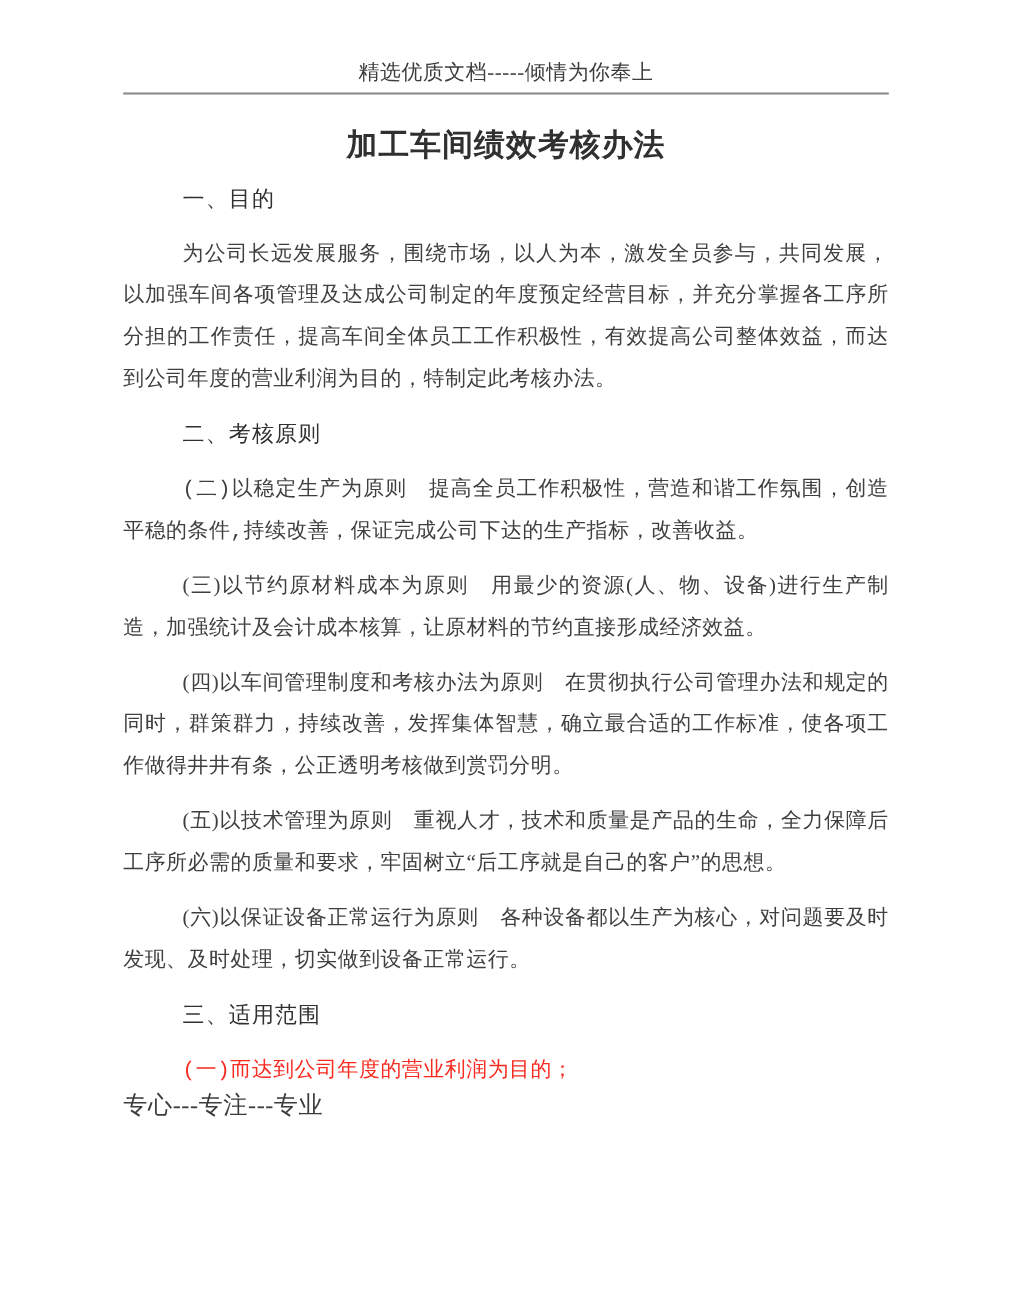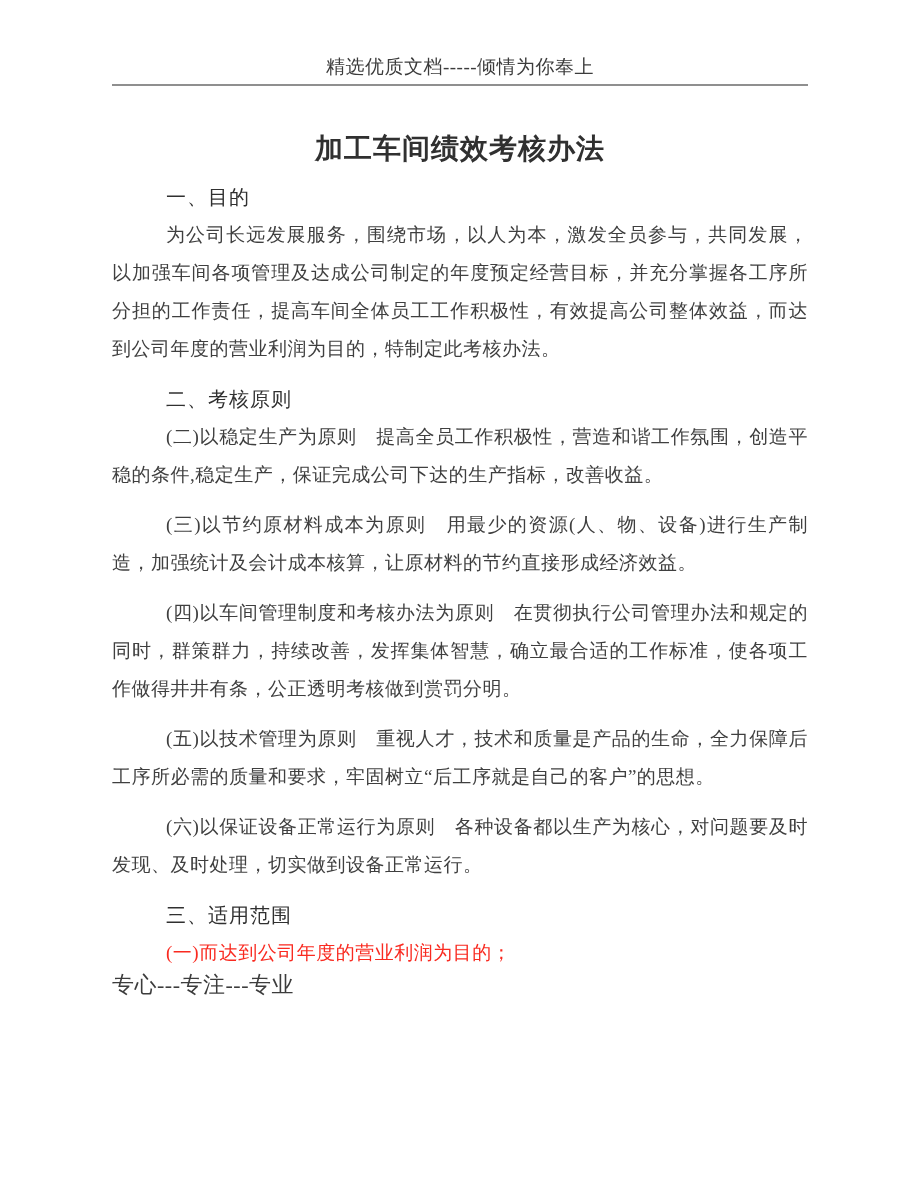--- a/index.html
+++ b/index.html
@@ -24,21 +24,21 @@
     line-height: 26px;
     color: #3c3c3c;
     letter-spacing: 0.5px;
   }
   .header-rule {
     margin-top: 4px;
     height: 0;
     border-top: 2px solid #8f8f8f;
   }
   .doc-title {
-    margin: 46px 0 0 0;
+    margin: 30px 0 0 0;
     text-align: center;
     font-size: 28px;
     line-height: 34px;
     font-weight: bold;
     color: #303030;
     letter-spacing: 1px;
   }
   .section-heading {
     margin: 16px 0 0 0;
     font-size: 20px;
@@ -50,21 +50,21 @@
   }
   .doc-paragraph {
     margin: 12px 0 0 0;
     font-size: 19px;
     line-height: 38px;
     text-align: justify;
     text-indent: 54px;
     letter-spacing: 0.5px;
     color: #3f3f3f;
   }
-  .section-heading + .doc-paragraph { margin-top: 4px; }
+  .section-heading + .doc-paragraph { margin-top: 16px; font-family: Liberation Mono, monospace; }
   .doc-footer {
     font-size: 22px;
     line-height: 26px;
     color: #3c3c3c;
     letter-spacing: 0.5px;
   }
 </style>
 </head>
 <body>
 
@@ -74,21 +74,21 @@
 
   <div class="header-rule"></div>
 
   <h1 class="doc-title">加工车间绩效考核办法</h1>
 
   <main>
 
   <h2 class="section-heading">一、目的</h2>
       <p class="doc-paragraph">为公司长远发展服务，围绕市场，以人为本，激发全员参与，共同发展，以加强车间各项管理及达成公司制定的年度预定经营目标，并充分掌握各工序所分担的工作责任，提高车间全体员工工作积极性，有效提高公司整体效益，而达到公司年度的营业利润为目的，特制定此考核办法。</p>
       <h2 class="section-heading">二、考核原则</h2>
-      <p class="doc-paragraph">(二)以稳定生产为原则　提高全员工作积极性，营造和谐工作氛围，创造平稳的条件,稳定生产，保证完成公司下达的生产指标，改善收益。</p>
+      <p class="doc-paragraph">(二)以稳定生产为原则　提高全员工作积极性，营造和谐工作氛围，创造平稳的条件,持续改善，保证完成公司下达的生产指标，改善收益。</p>
       <p class="doc-paragraph">(三)以节约原材料成本为原则　用最少的资源(人、物、设备)进行生产制造，加强统计及会计成本核算，让原材料的节约直接形成经济效益。</p>
       <p class="doc-paragraph">(四)以车间管理制度和考核办法为原则　在贯彻执行公司管理办法和规定的同时，群策群力，持续改善，发挥集体智慧，确立最合适的工作标准，使各项工作做得井井有条，公正透明考核做到赏罚分明。</p>
       <p class="doc-paragraph">(五)以技术管理为原则　重视人才，技术和质量是产品的生命，全力保障后工序所必需的质量和要求，牢固树立“后工序就是自己的客户”的思想。</p>
       <p class="doc-paragraph">(六)以保证设备正常运行为原则　各种设备都以生产为核心，对问题要及时发现、及时处理，切实做到设备正常运行。</p>
       <h2 class="section-heading">三、适用范围</h2>
       <p class="doc-paragraph" style="color: rgb(249, 42, 32);">(一)而达到公司年度的营业利润为目的；</p>
     </main>
 
   <div class="doc-footer">专心---专注---专业</div>
 

